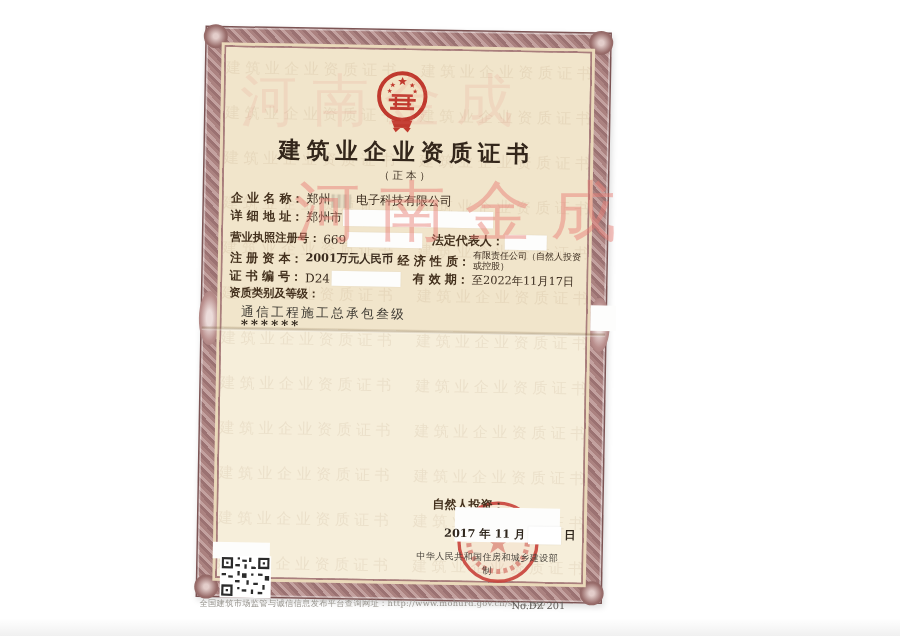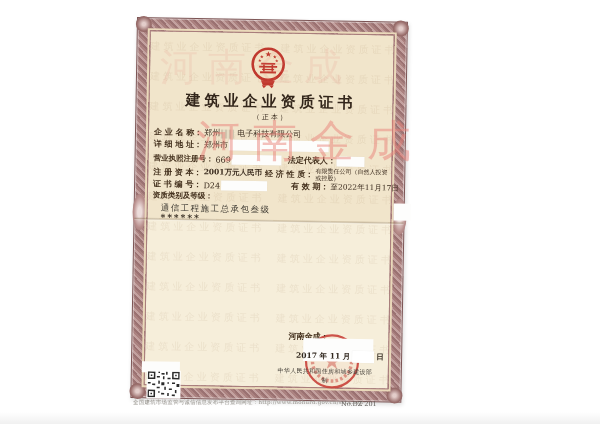--- a/index.html
+++ b/index.html
@@ -153,33 +153,33 @@
       <span class="small2">
         <span style="display:block;">有限责任公司（自然人投资</span>
         <span style="display:block;">或控股）</span>
       </span>
     </div>
 
     <div class="row" style="top:160px;">
       <span class="lbl">证 书 编 号：</span>
       <span class="val">D24</span>
       <span class="wbox" style="width:46px;height:10px;margin-left:1px;"></span>
-      <span class="lbl" style="margin-left:24px;">有  效  期：</span>
+      <span class="lbl" style="margin-left:8px;">有  效  期：</span>
       <span class="val" style="font-size:7.5px;">至2022年11月17日</span>
     </div>
 
     <div class="row" style="top:172px;">
       <span class="lbl" style="font-size:7.5px;">资质类别及等级：</span>
     </div>
 
     <div class="qual">通信工程施工总承包叁级</div>
     <div class="stars">******</div>
     <div class="fold"></div>
 
-    <div class="issuer">河南金成：</div>
+    <div class="issuer">自然人投资：</div>
     <svg class="seal" viewBox="0 0 58 58">
       <circle cx="29" cy="29" r="26" fill="rgba(220,70,60,0.05)" stroke="#c9423a" stroke-width="2.2"></circle>
       <circle cx="29" cy="29" r="19.5" fill="none" stroke="rgba(201,66,57,0.55)" stroke-width="3.4" stroke-dasharray="2.6 2.2"></circle>
       <path d="M29,21 l2,5.8 6.2,0 -5,3.7 1.9,6 -5.1,-3.6 -5.1,3.6 1.9,-6 -5,-3.7 6.2,0 Z" fill="rgba(201,66,57,0.5)"></path>
     </svg>
     <div class="seal-wbox"></div>
     <div class="daterow">
       <span>2017 年 11 月</span>
       <span class="daybox"></span>
       <span>日</span>

